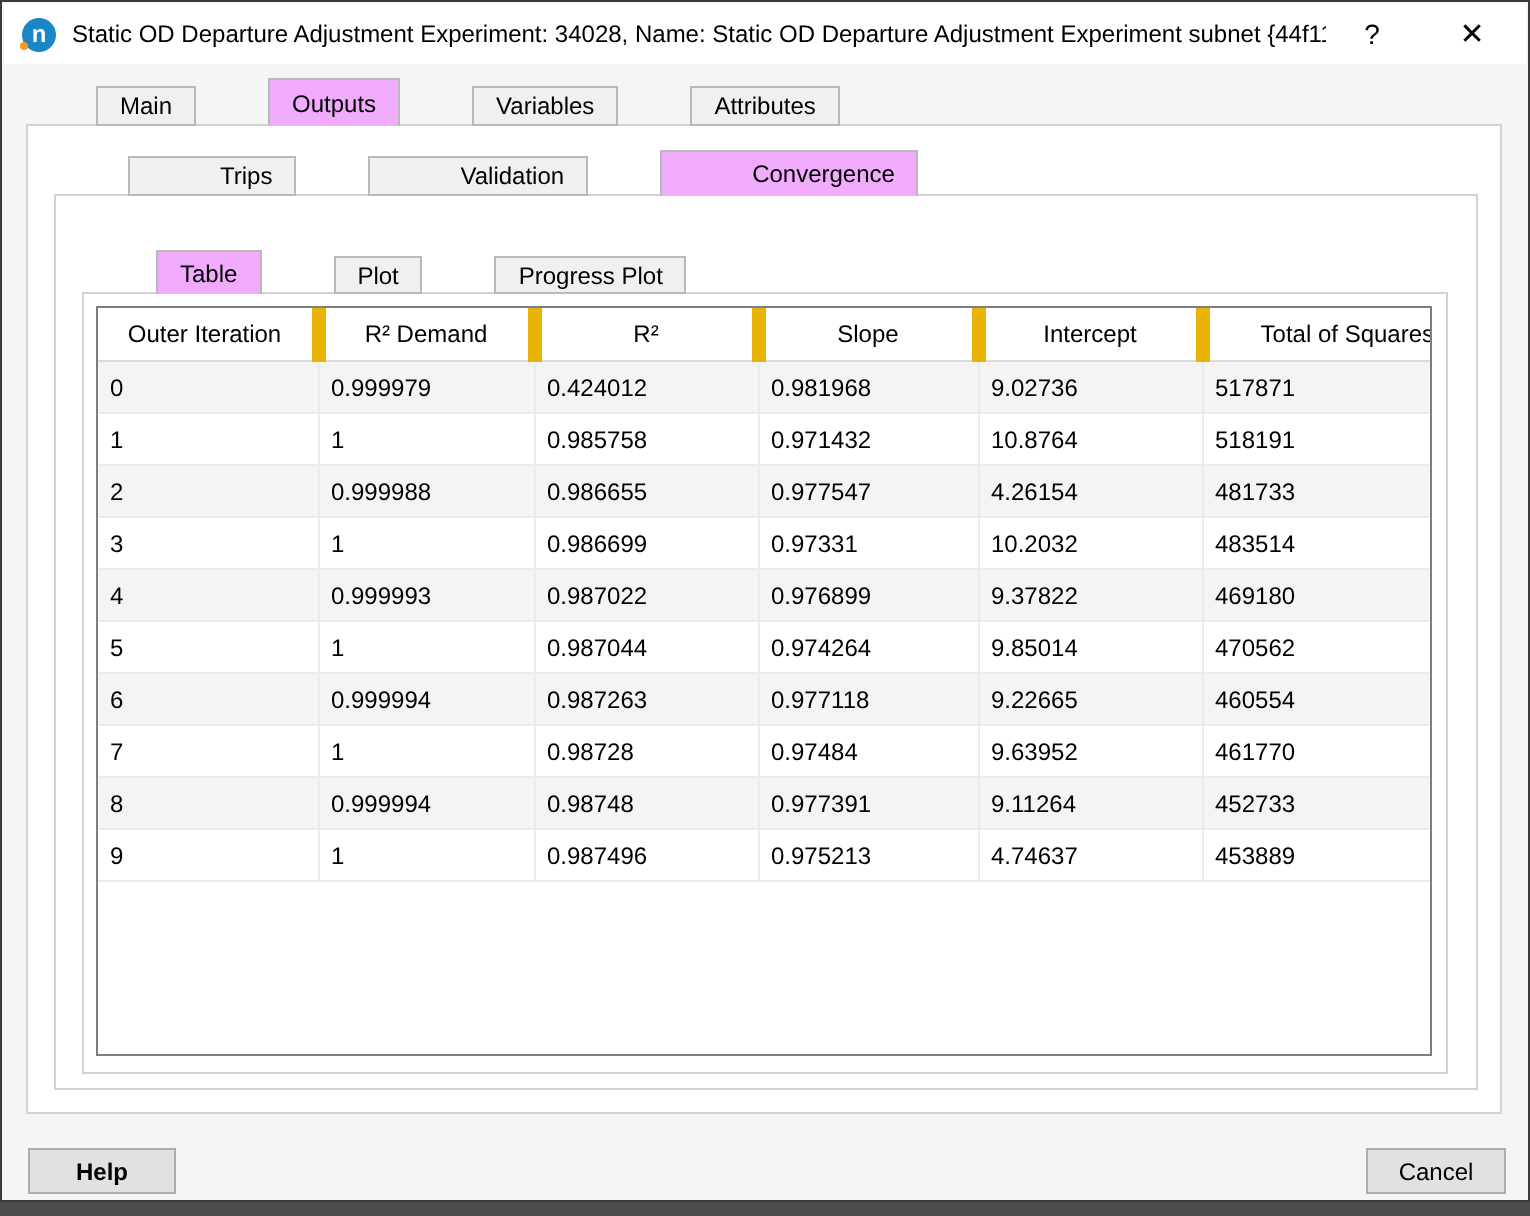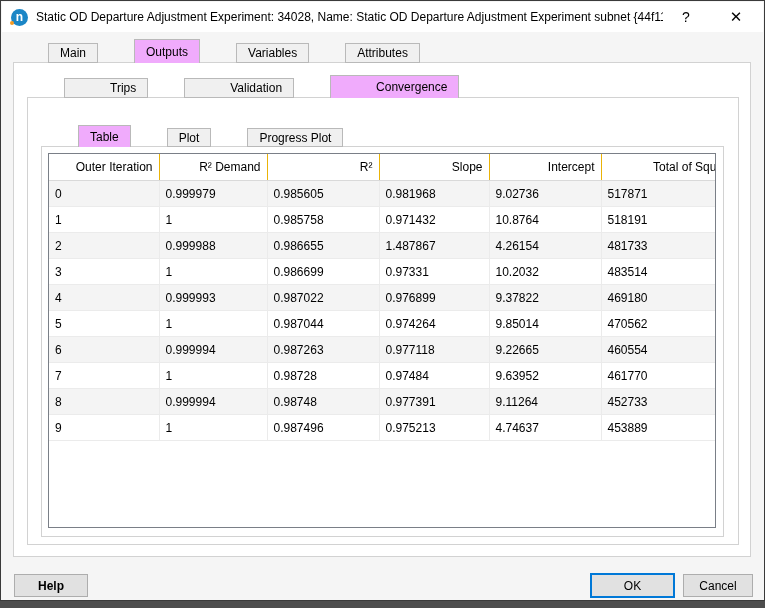--- a/index.html
+++ b/index.html
@@ -62,22 +62,22 @@
   .tabbar.lvl-inner .tab.selected{height:22px;}
   .pane.lvl-table{left:40px;top:145px;width:683px;height:391px;z-index:2;}
   
   .table-frame{
     position:absolute;left:47px;top:152px;width:668px;height:375px;
     border:1px solid #7a7f87;box-sizing:border-box;background:#ffffff;
     overflow:hidden;z-index:5;
   }
   table.grid{border-collapse:collapse;table-layout:fixed;width:722px;font-size:12px;}
   table.grid th{
-    font-weight:normal;text-align:right;height:26px;padding:0 6px;
-    background:#ffffff;border-right:1px solid #eab308;border-bottom:1px solid #d9d9d9;
+    font-weight:normal;text-align:center;height:26px;padding:0 6px;
+    background:#ffffff;border-right:7px solid #eab308;border-bottom:1px solid #d9d9d9;
     white-space:nowrap;overflow:hidden;color:#000;
   }
   table.grid td{
     height:25px;padding:0 6px;background:#ffffff;
     border-right:1px solid #ebebeb;border-bottom:1px solid #ebebeb;
     white-space:nowrap;overflow:hidden;color:#000;
   }
   table.grid tr.stripe td{background:#f4f4f4;}
   
   .btn{
@@ -146,38 +146,38 @@
             <th>R²</th>
             <th>Slope</th>
             <th>Intercept</th>
             <th>Total of Squares of E</th>
           </tr>
         </thead>
       <tbody>
           <tr class="stripe">
             <td>0</td>
             <td>0.999979</td>
-            <td>0.985605</td>
+            <td>0.424012</td>
             <td>0.981968</td>
             <td>9.02736</td>
             <td>517871</td>
           </tr>
           <tr>
             <td>1</td>
             <td>1</td>
             <td>0.985758</td>
             <td>0.971432</td>
             <td>10.8764</td>
             <td>518191</td>
           </tr>
           <tr class="stripe">
             <td>2</td>
             <td>0.999988</td>
             <td>0.986655</td>
-            <td>1.487867</td>
+            <td>0.977547</td>
             <td>4.26154</td>
             <td>481733</td>
           </tr>
           <tr>
             <td>3</td>
             <td>1</td>
             <td>0.986699</td>
             <td>0.97331</td>
             <td>10.2032</td>
             <td>483514</td>
@@ -228,18 +228,17 @@
             <td>0.987496</td>
             <td>0.975213</td>
             <td>4.74637</td>
             <td>453889</td>
           </tr>
         </tbody>
     </table>
   </div>
 
   <div class="btn help">Help</div>
-  <div class="btn ok">OK</div>
   <div class="btn cancel">Cancel</div>
 
 </div>
 
 <div class="taskbar"></div>
 
 </body></html>

